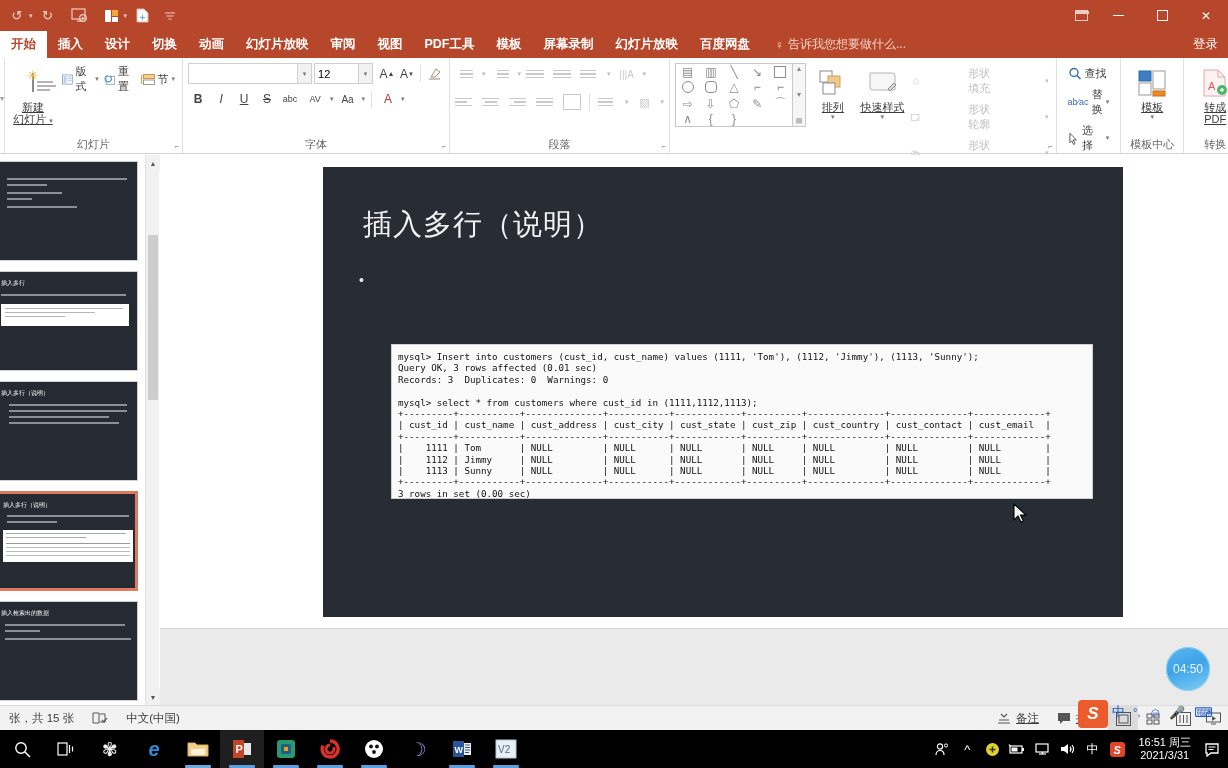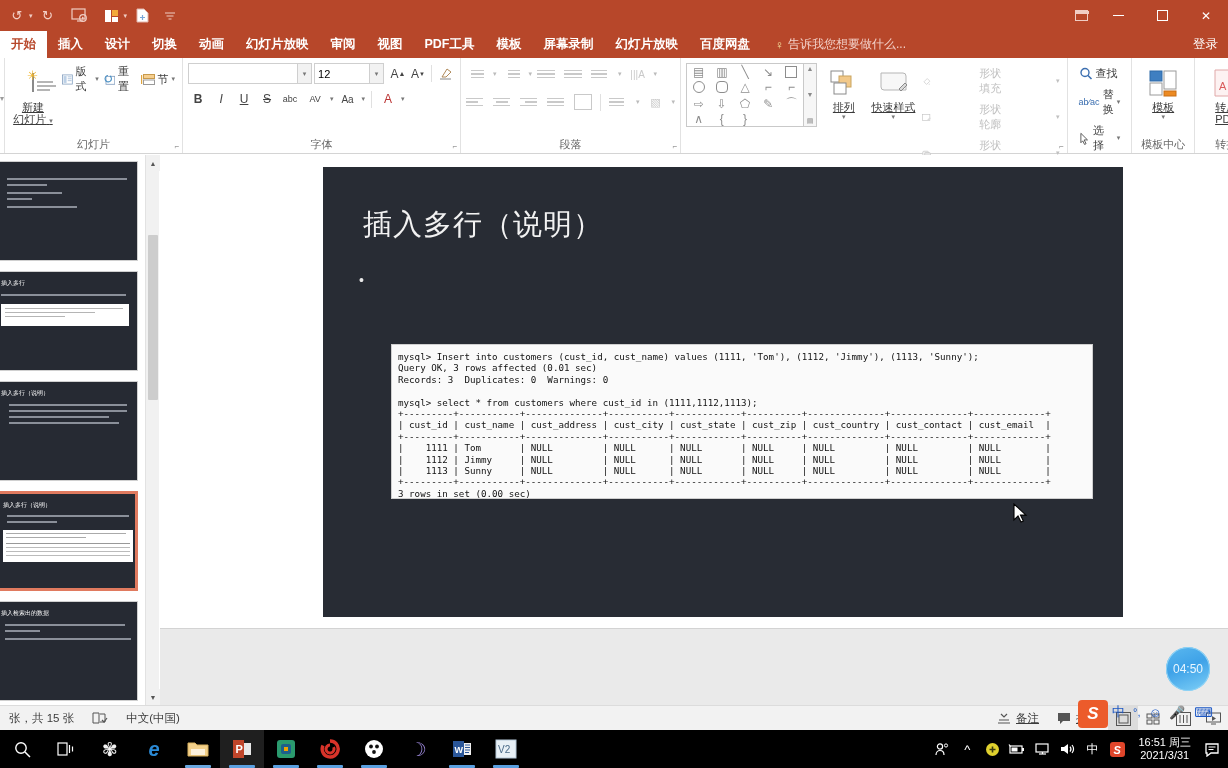--- a/index.html
+++ b/index.html
@@ -78,21 +78,21 @@
 
   
   .newslide-ic { width:28px; height:24px; border:1.6px solid #8a8a8a; background:#fff; position:relative; }
   .newslide-ic i { position:absolute; left:4px; height:1.6px; background:#b5b5b5; }
   .burst { position:absolute; left:-5px; top:-6px; color:#f0b429; font-size:13px; }
 
   
   .fontbox { display:flex; align-items:center; height:21px; }
   .fname { width:110px; height:21px; border:1px solid #cfcfcf; background:#fff; font-size:11px; padding:0 3px; display:flex; align-items:center; }
   .fnamearrow, .fsizearrow { width:14px; height:21px; border:1px solid #cfcfcf; border-left:none; background:#f2f2f2; display:flex; align-items:center; justify-content:center; font-size:7px; color:#777; }
-  .fsize { width:56px; height:21px; border:1px solid #cfcfcf; background:#fff; font-size:11px; padding:0 3px; display:flex; align-items:center; }
+  .fsize { width:45px; height:21px; border:1px solid #cfcfcf; background:#fff; font-size:11px; padding:0 3px; display:flex; align-items:center; }
   .fbtn { width:20px; height:20px; display:flex; align-items:center; justify-content:center; font-size:12px; color:#444; }
   .vsep { width:1px; height:17px; background:#e0e0e0; margin:0 3px; }
 
   
   .picon { width:22px; height:19px; display:flex; flex-direction:column; justify-content:center; gap:2px; color:#c9c9c9; }
   .picon i { display:block; height:1.6px; background:#c9c9c9; }
 
   
   .shapes { width:118px; height:64px; border:1px solid #c9c9c9; background:#fff; display:grid; grid-template-columns:repeat(5,1fr); grid-template-rows:repeat(3,1fr); }
   .shape { display:flex; align-items:center; justify-content:center; font-size:12px; color:#8d8d8d; }

